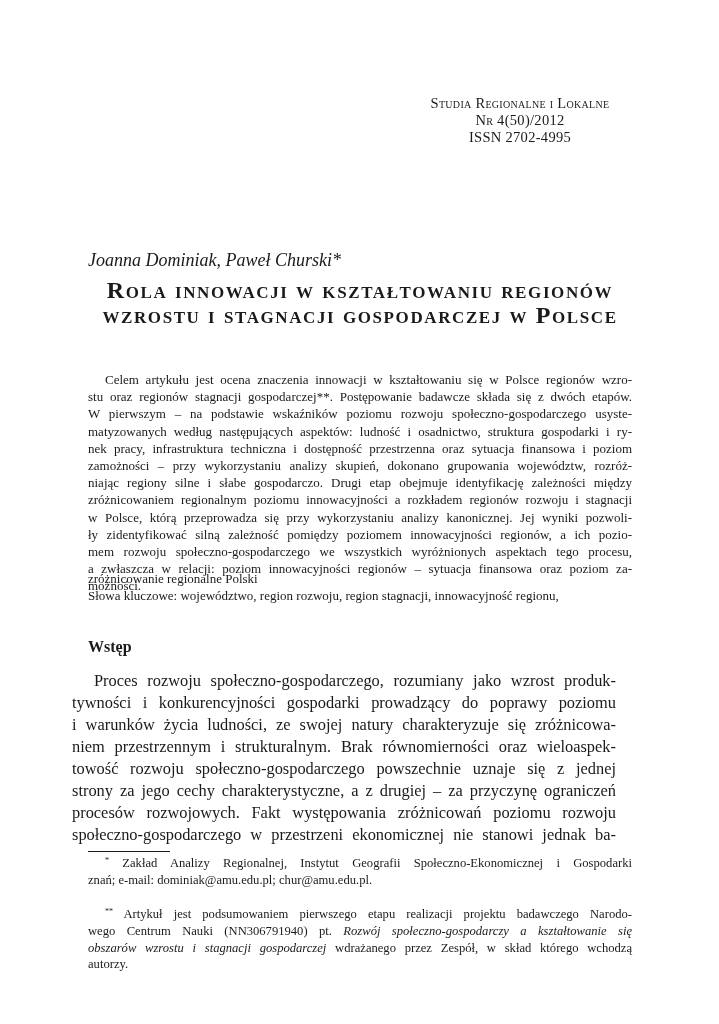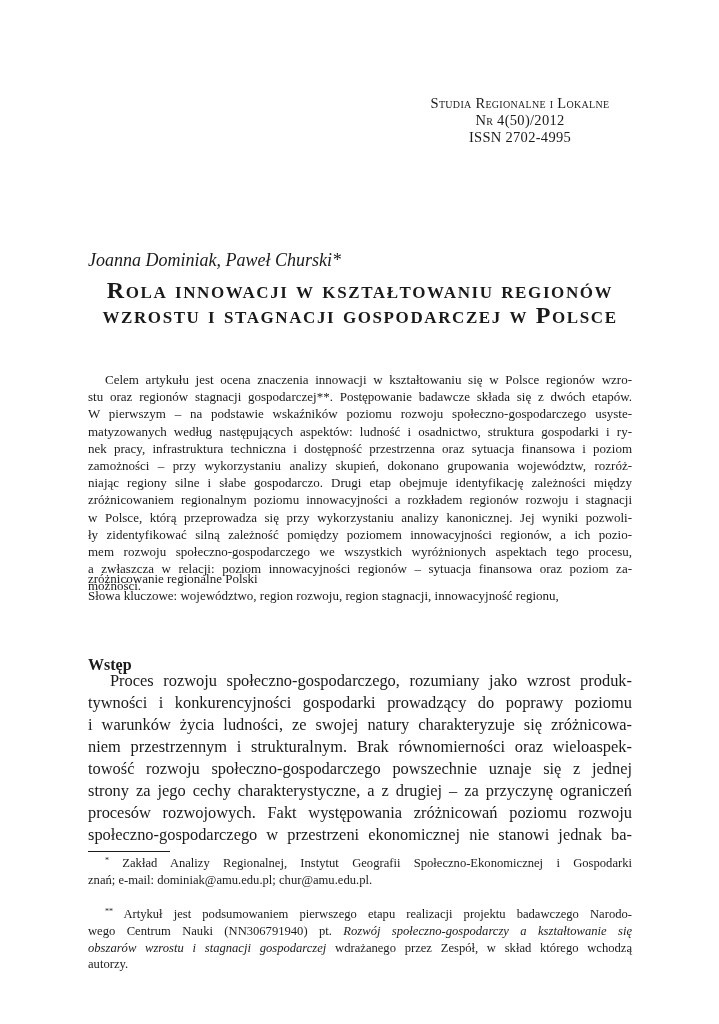--- a/index.html
+++ b/index.html
@@ -80,28 +80,28 @@
       left: 88px;
       top: 570px;
       width: 544px;
       font-size: 13px;
       line-height: 17.2px;
     }
     .keywords .line { display: block; white-space: nowrap; }
     .section-heading {
       position: absolute;
       left: 88px;
-      top: 655px;
+      top: 637px;
       font-weight: bold;
       font-size: 16px;
       line-height: 20px;
     }
     .body-text {
       position: absolute;
-      left: 88px;
+      left: 72px;
       top: 670px;
       width: 544px;
       font-size: 16.4px;
       line-height: 22px;
     }
     .body-text .indent { padding-left: 22px; }
     .fn-rule {
       position: absolute;
       left: 88px;
       top: 851px;

